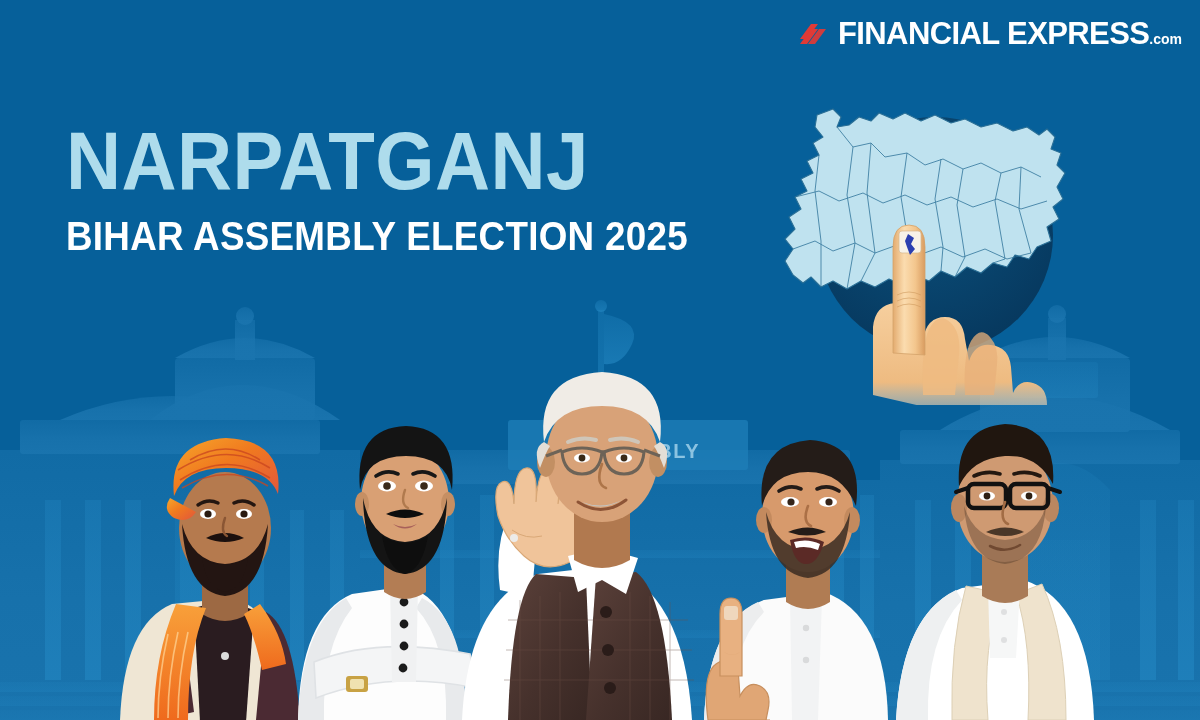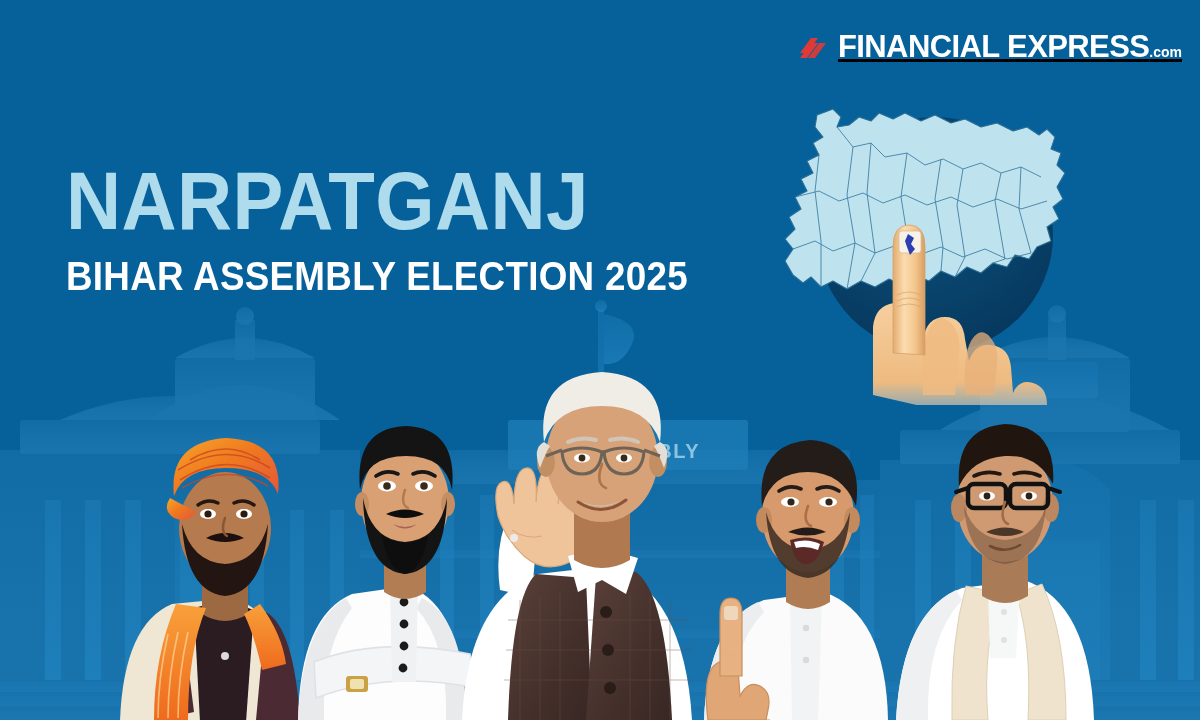--- a/index.html
+++ b/index.html
@@ -23,24 +23,23 @@
     width:1200px; height:420px;
     opacity:1;
     pointer-events:none;
   }
 
   
   .logo {
     position:absolute;
     top:18px; right:18px;
     display:flex;
-    align-items:flex-end;
+    align-items:flex-start;
     gap:10px;
     height:44px;
-    text-decoration:underline;
   }
   .logo-mark { width:30px; height:30px; flex:none; display:block; }
   .logo-text {
     color:#ffffff;
     font-size:31px;
     font-weight:bold;
     letter-spacing:-0.6px;
     line-height:1;
     white-space:nowrap;
     font-family:"Liberation Sans", sans-serif;
@@ -50,21 +49,20 @@
     font-weight:bold;
     letter-spacing:0px;
     vertical-align:baseline;
   }
 
   
   .headline {
     position:absolute;
     left:66px; top:122px;
     width:720px;
-    margin-top:40px;
   }
   .headline-title {
     color:#aedcec;
     font-size:82px;
     font-weight:bold;
     letter-spacing:0.5px;
     line-height:0.95;
     transform:scaleX(0.93);
     transform-origin:left center;
     white-space:nowrap;

